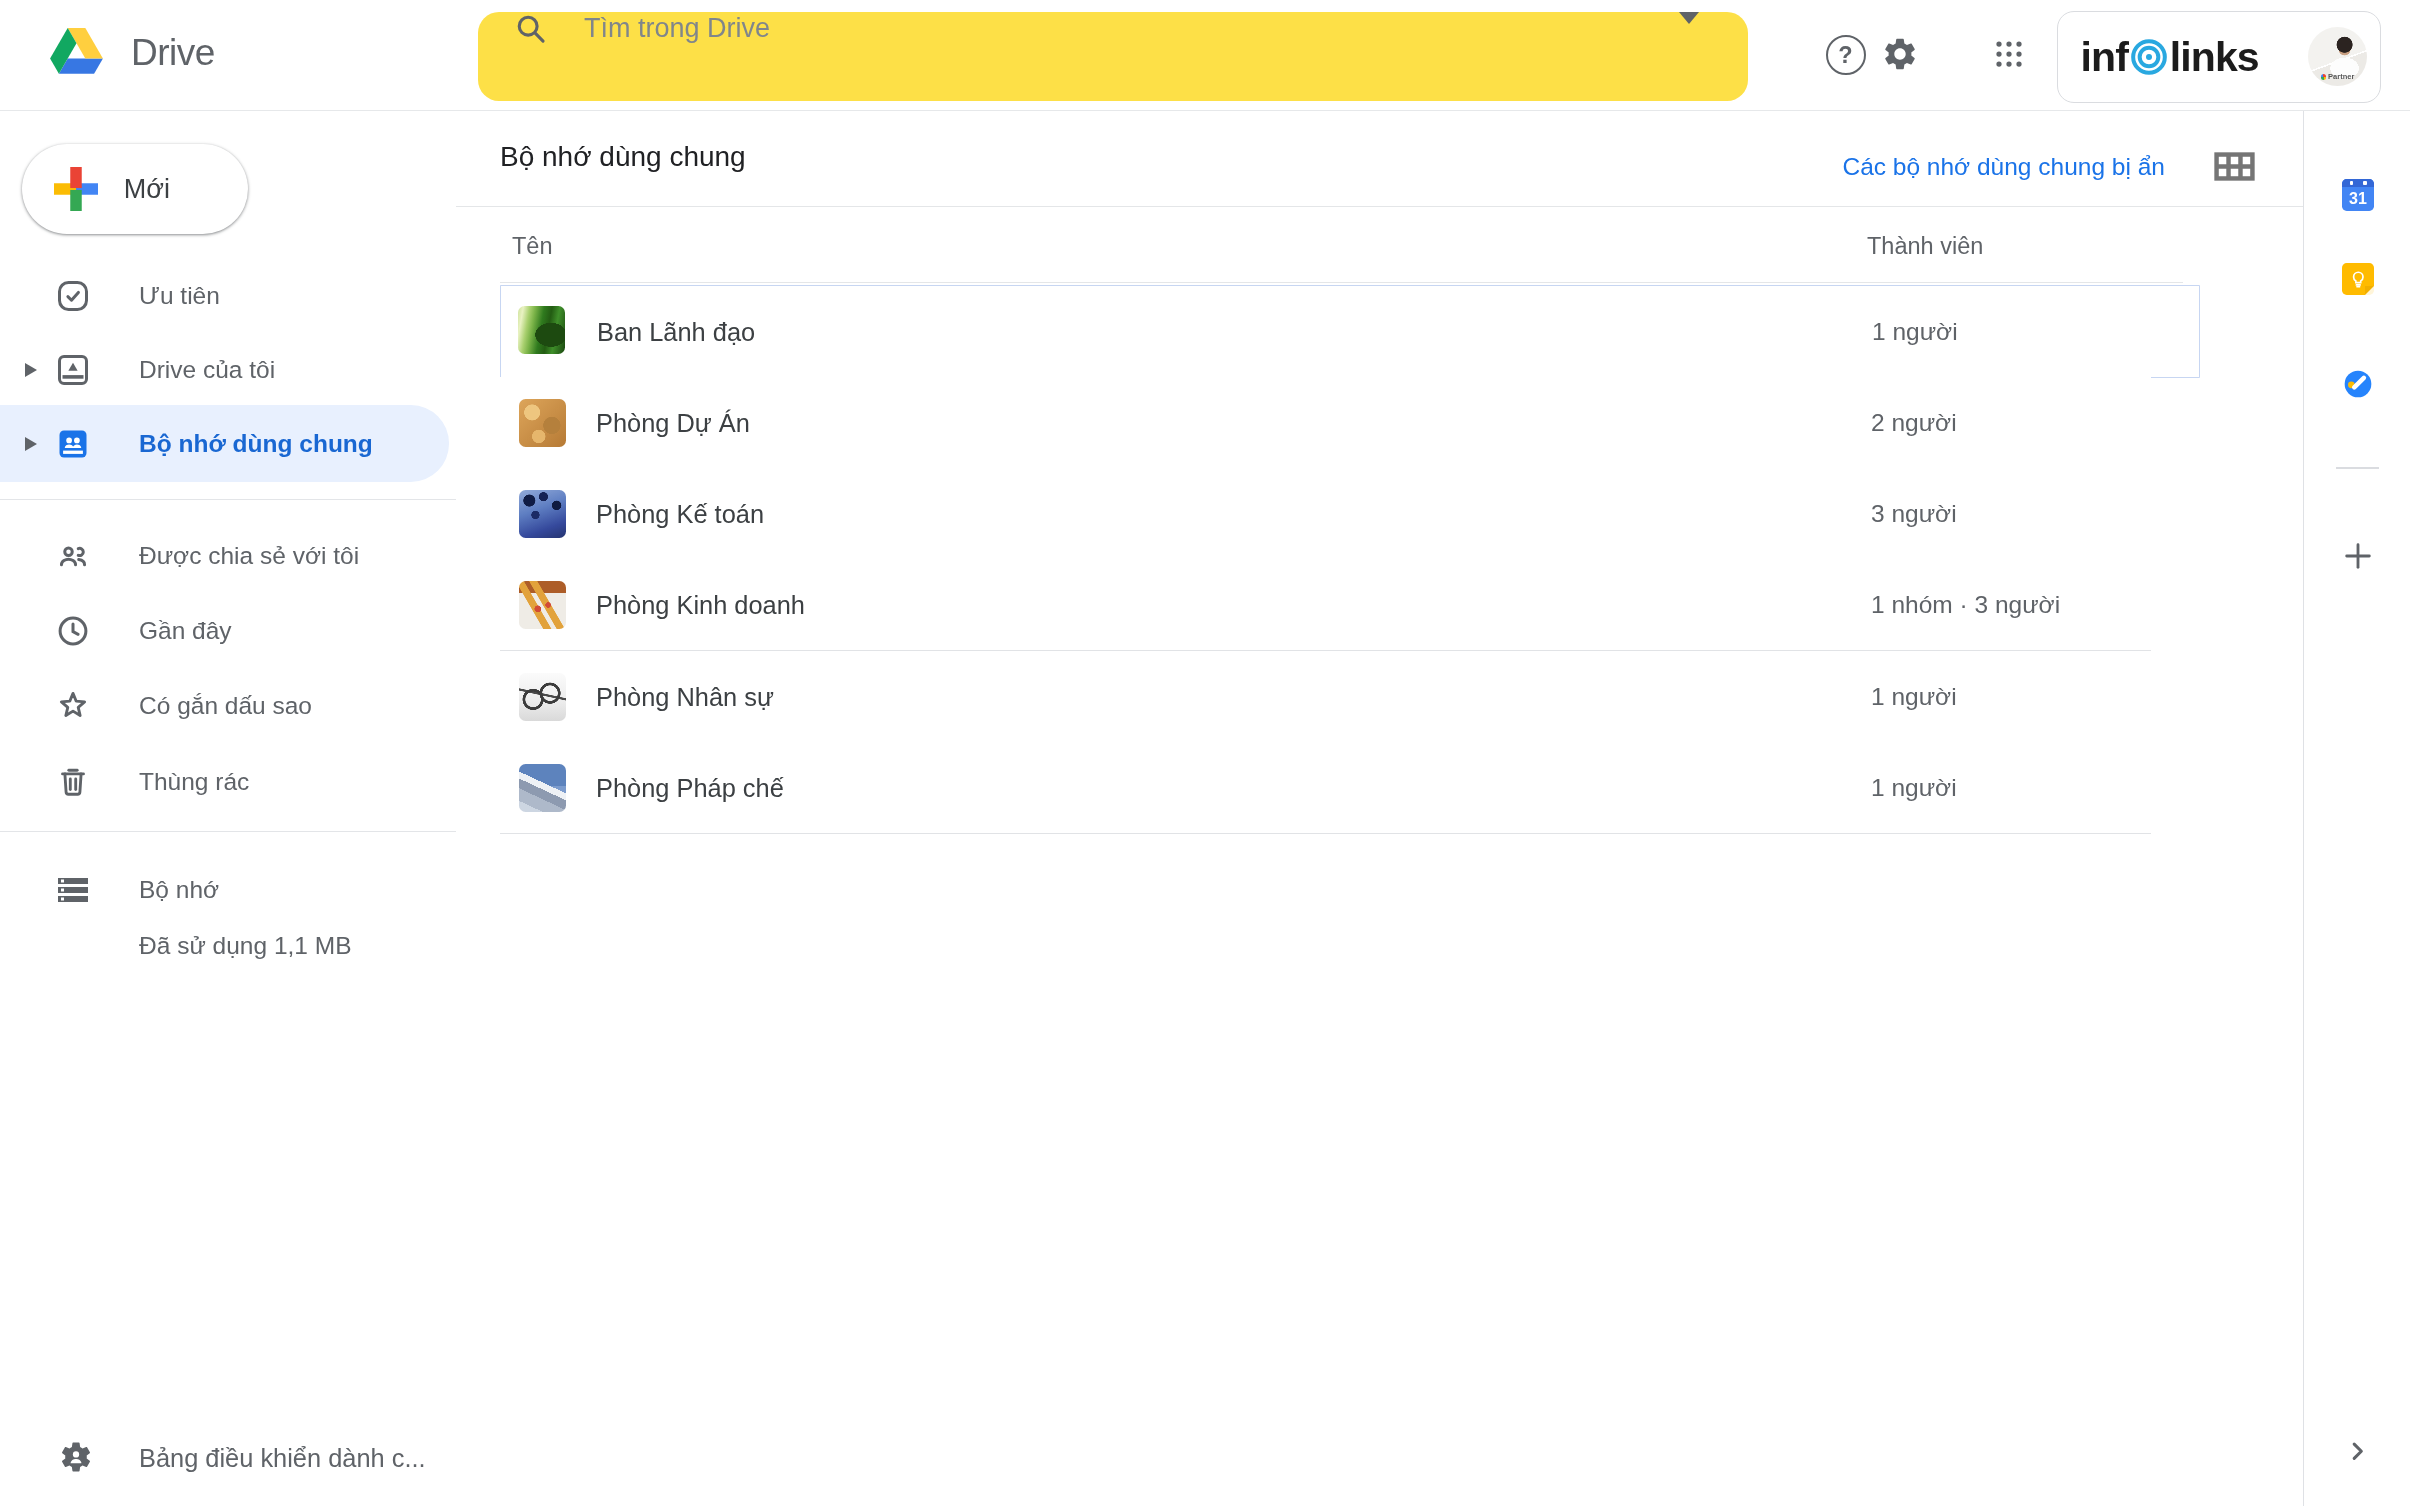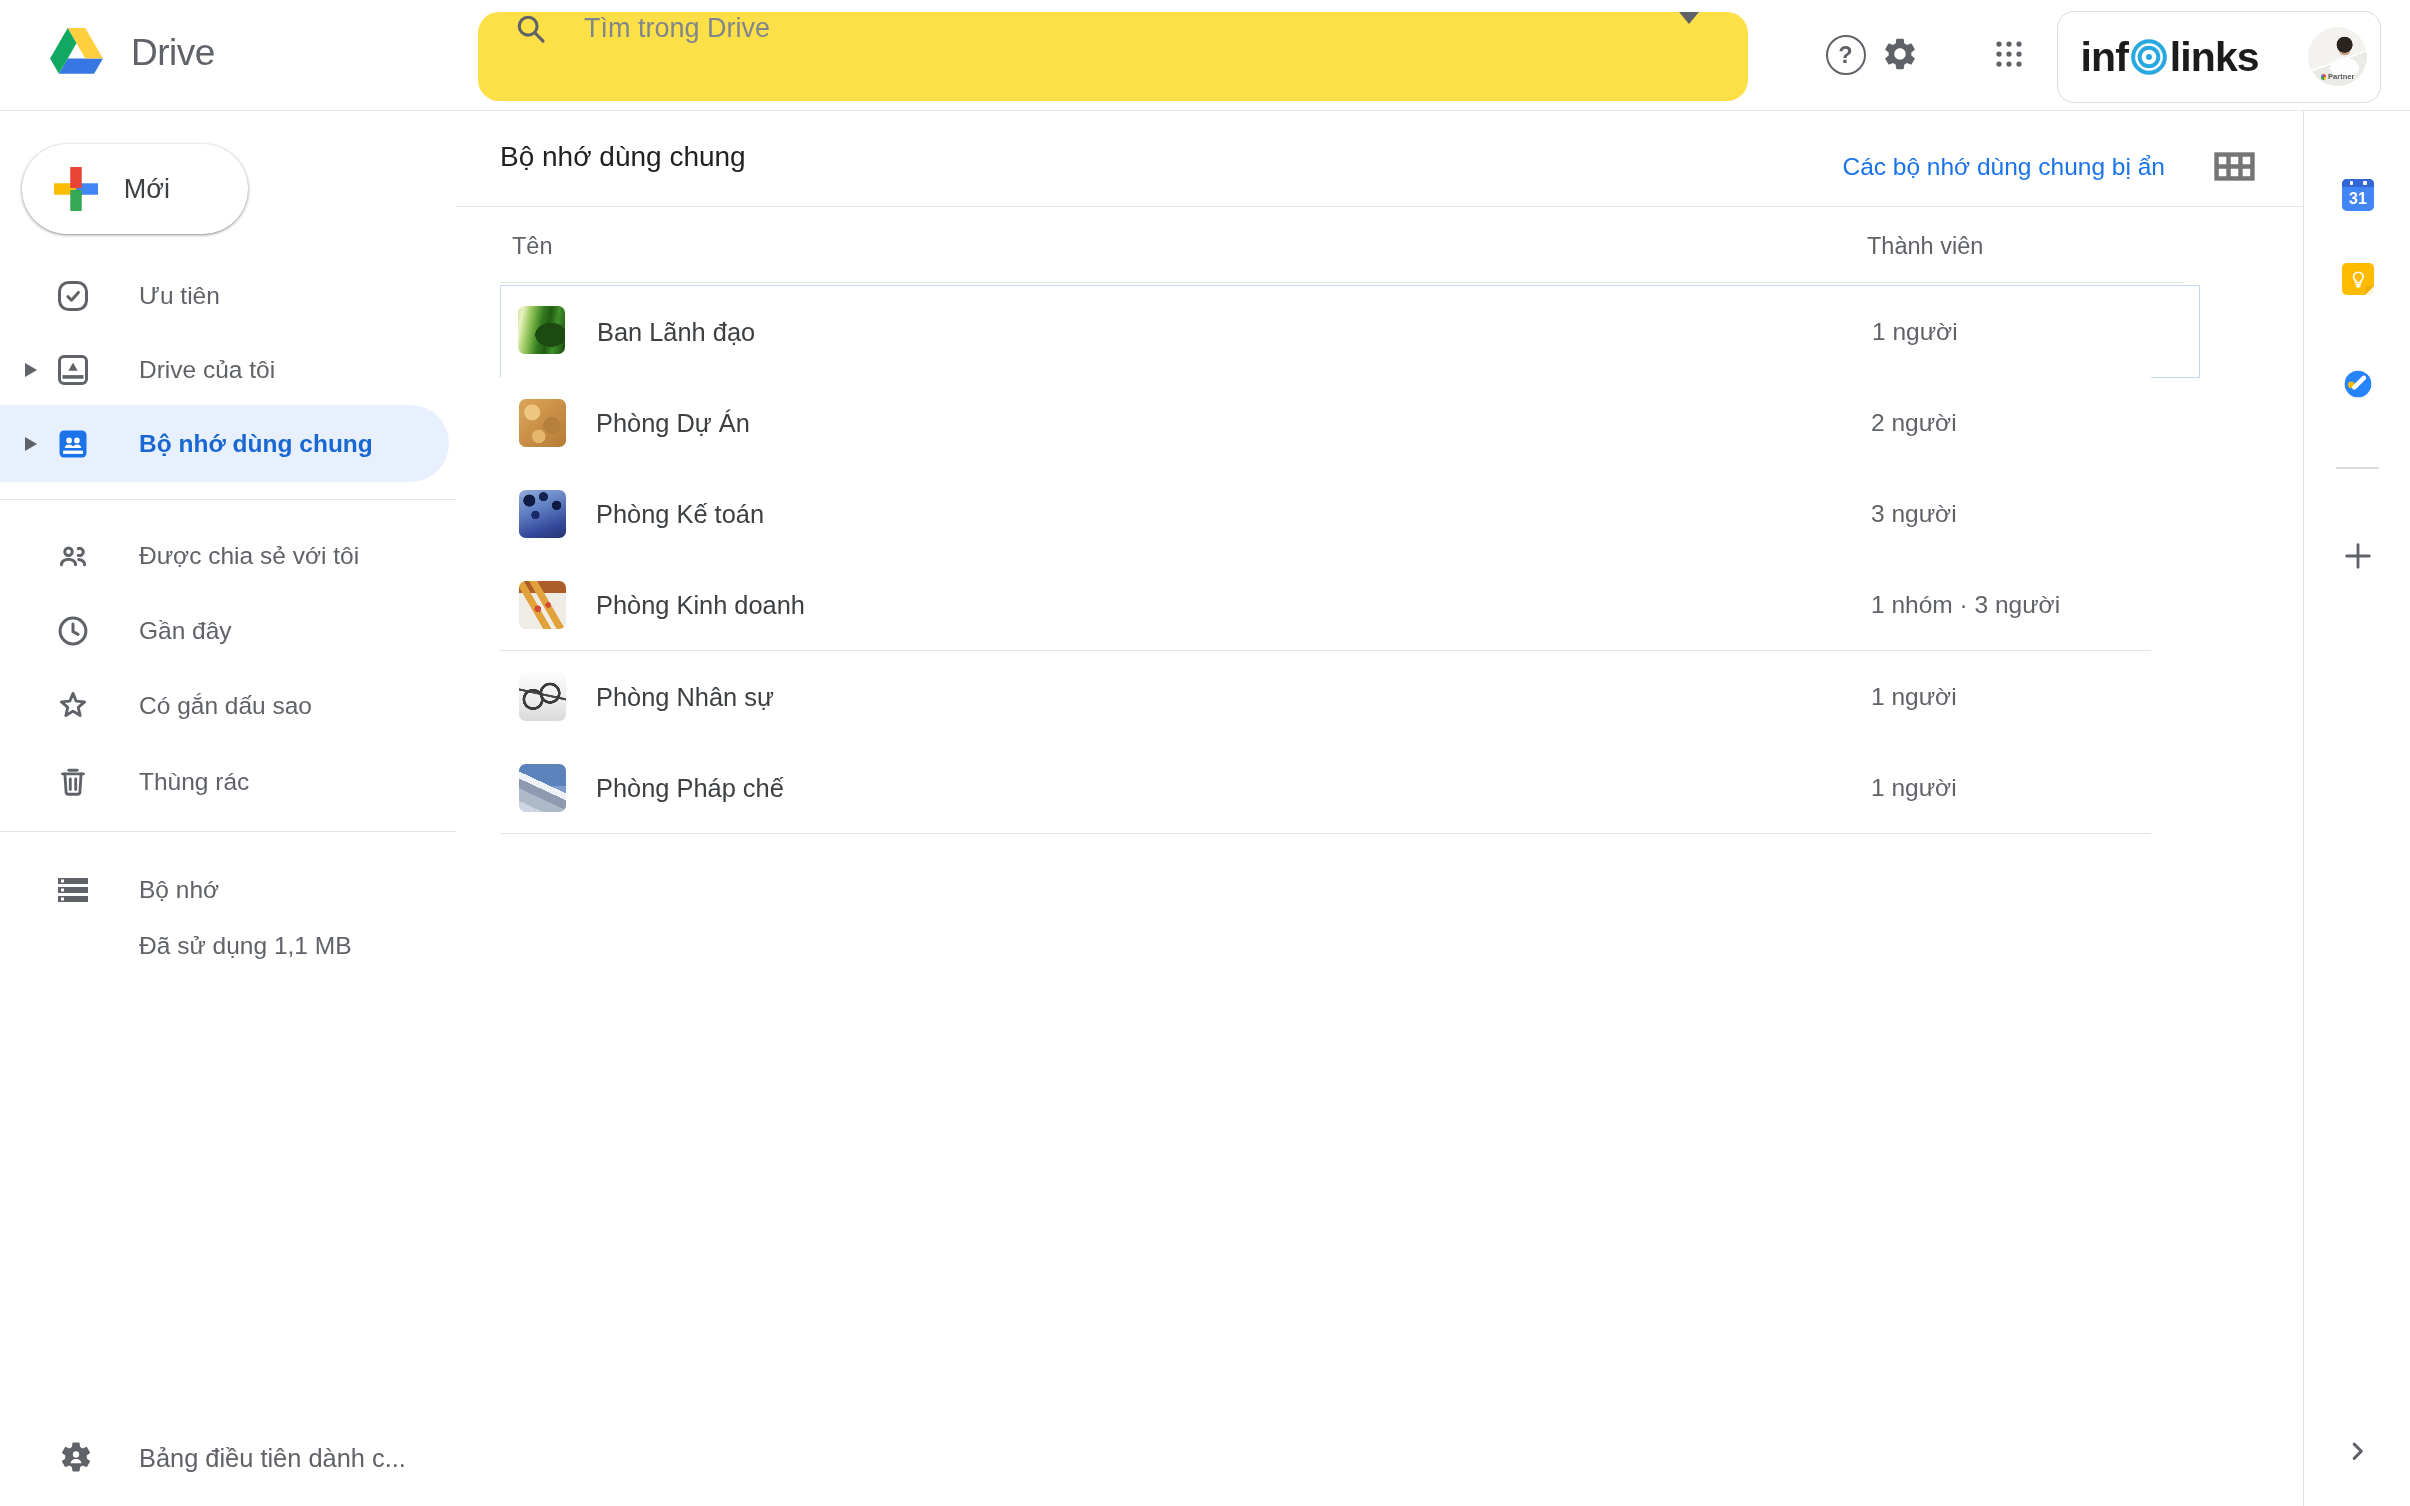--- a/index.html
+++ b/index.html
@@ -289,21 +289,21 @@
 
   <div class="admin-item">
     <span class="nicon">
       <svg width="36" height="36" viewBox="0 0 24 24">
         <path fill="#5f6368" d="M19.14 12.94c.04-.3.06-.61.06-.94 0-.32-.02-.64-.07-.94l2.03-1.58c.18-.14.23-.41.12-.61l-1.92-3.32c-.12-.22-.37-.29-.59-.22l-2.39.96c-.5-.38-1.03-.7-1.62-.94l-.36-2.54c-.04-.24-.24-.41-.48-.41h-3.84c-.24 0-.43.17-.47.41l-.36 2.54c-.59.24-1.13.57-1.62.94l-2.39-.96c-.22-.08-.47 0-.59.22L2.74 8.87c-.12.21-.08.47.12.61l2.03 1.58c-.05.3-.09.63-.09.94s.02.64.07.94l-2.03 1.58c-.18.14-.23.41-.12.61l1.92 3.32c.12.22.37.29.59.22l2.39-.96c.5.38 1.03.7 1.62.94l.36 2.54c.05.24.24.41.48.41h3.84c.24 0 .44-.17.47-.41l.36-2.54c.59-.24 1.13-.56 1.62-.94l2.39.96c.22.08.47 0 .59-.22l1.92-3.32c.12-.22.07-.47-.12-.61l-2.01-1.58z"></path>
         <circle cx="12" cy="12" r="5.4" fill="#5f6368"></circle>
         <circle cx="12" cy="10.3" r="2.1" fill="#fff"></circle>
         <path d="M8.4 16.2c0-1.8 2-2.8 3.6-2.8s3.6 1 3.6 2.8z" fill="#fff"></path>
       </svg>
     </span>
-    <span class="nlabel">Bảng điều tiên dành c...</span>
+    <span class="nlabel">Bảng điều khiển dành c...</span>
   </div>
 </div>
 
 <div class="toolbar-title">Bộ nhớ dùng chung</div>
 <div class="hidden-link">Các bộ nhớ dùng chung bị ẩn</div>
 <div class="gridview">
   <svg width="41" height="31" viewBox="0 0 24 17" fill="none" stroke="#757575" stroke-width="2.6">
     <rect x="1.5" y="1.5" width="21" height="14"></rect>
     <line x1="8.5" y1="1.5" x2="8.5" y2="15.5"></line>
       <line x1="15.5" y1="1.5" x2="15.5" y2="15.5"></line>

